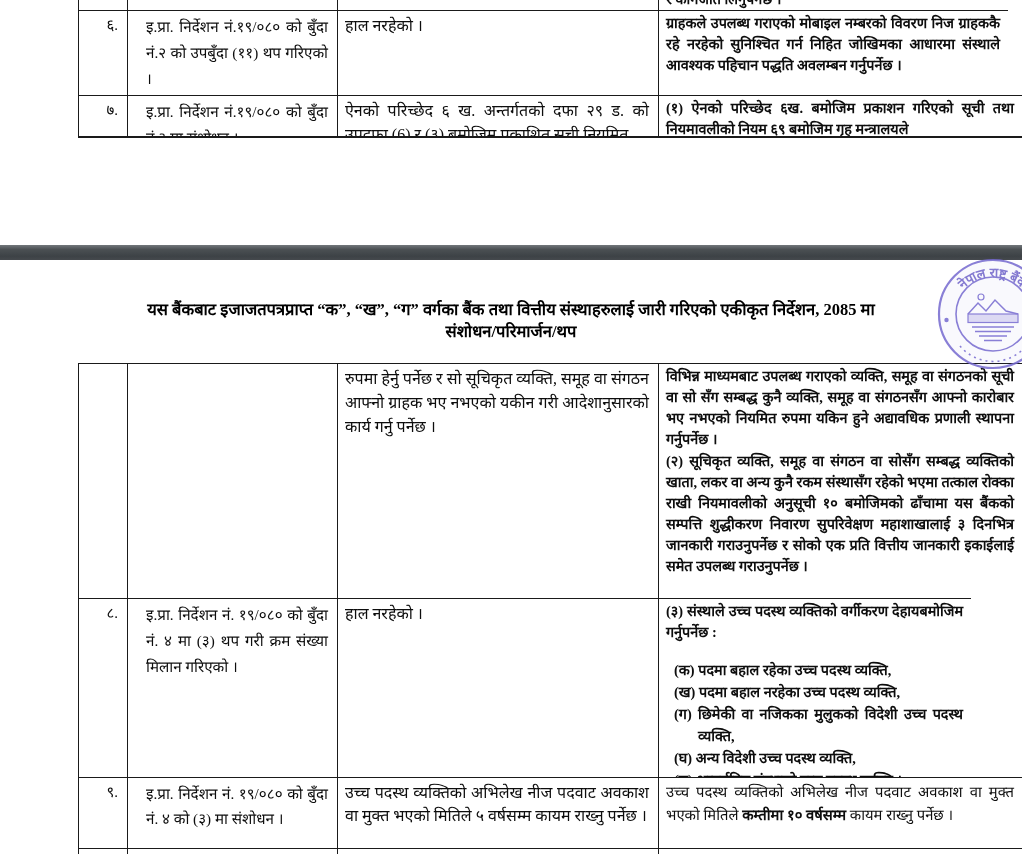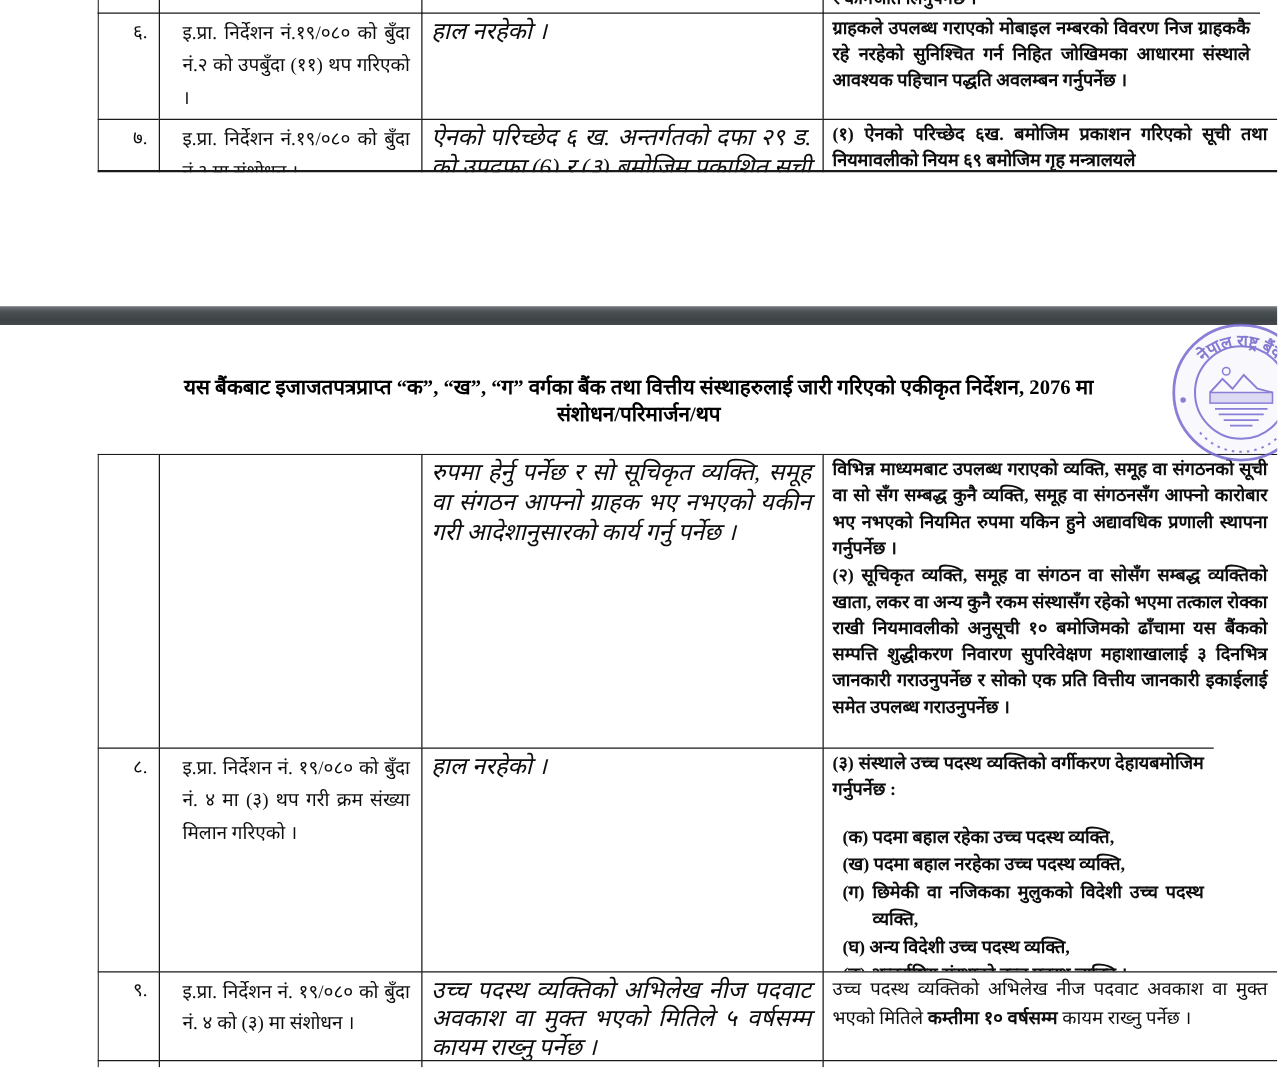--- a/index.html
+++ b/index.html
@@ -5,21 +5,21 @@
   html,body{margin:0;padding:0;background:#ffffff;}
   .screen{position:relative;width:1022px;height:854px;overflow:hidden;background:#ffffff;
           font-family:"Liberation Serif","DejaVu Serif",serif;color:#0d0d0d;}
 
   
   .tbl{position:absolute;overflow:hidden;}
   .cell{position:absolute;box-sizing:border-box;border-left:1px solid #1a1a1a;overflow:hidden;}
   .bt{border-top:1px solid #1a1a1a;}
   .num{font-size:15px;text-align:right;padding:3px 9px 0 0;}
   .c2{font-size:15.2px;line-height:26px;text-align:justify;padding:3px 9px 0 18px;}
-  .c3{font-size:19px;line-height:24px;text-align:justify;padding:3px 9px 0 7px;font-style:italic;}
+  .c3{font-size:16px;line-height:24px;text-align:justify;padding:3px 9px 0 7px;}
   .c4{font-size:14.4px;font-weight:bold;line-height:21px;text-align:justify;padding:2px 8px 0 7px;}
   .c4n{font-size:14.8px;font-weight:normal;line-height:22.5px;text-align:justify;padding:3px 8px 0 7px;}
   .c4 .para{margin:0 0 1px 0;}
   .itemlist{margin-top:16px;}
   .item{padding-left:32px;text-indent:-24px;line-height:22px;}
   .clipped-top{margin-top:-13px;white-space:nowrap;}
 
   
   .separator{position:absolute;left:0;top:245px;width:1022px;height:15px;
              background:linear-gradient(180deg,#72777b 0%,#4b5053 30%,#3d4246 75%,#45494d 100%);}
@@ -56,21 +56,21 @@
     <div class="cell bt c2" style="left:49px;top:95px;width:210px;height:43px;">इ.प्रा. निर्देशन नं.१९/०८० को बुँदा नं.३ मा संशोधन ।</div>
     <div class="cell bt c3" style="left:259px;top:95px;width:321px;height:43px;">ऐनको परिच्छेद ६ ख. अन्तर्गतको दफा २९ ड. को उपदफा (6) र (३) बमोजिम प्रकाशित सूची नियमित</div>
     <div class="cell bt c4" style="left:580px;top:95px;width:364px;height:43px;">(१) ऐनको परिच्छेद ६ख. बमोजिम प्रकाशन गरिएको सूची तथा नियमावलीको नियम ६९ बमोजिम गृह मन्त्रालयले</div>
 
     <div class="hline" style="left:0;top:136px;width:944px;height:2px;"></div>
   </div>
 
   <div class="separator"></div>
 
   <div class="doc-title">
-    <div>यस बैंकबाट इजाजतपत्रप्राप्त “क”, “ख”, “ग” वर्गका बैंक तथा वित्तीय संस्थाहरुलाई जारी गरिएको एकीकृत निर्देशन, 2076 मा</div>
+    <div>यस बैंकबाट इजाजतपत्रप्राप्त “क”, “ख”, “ग” वर्गका बैंक तथा वित्तीय संस्थाहरुलाई जारी गरिएको एकीकृत निर्देशन, 2085 मा</div>
     <div>संशोधन/परिमार्जन/थप</div>
   </div>
 
   <div class="tbl" style="left:78px;top:363px;width:944px;height:491px;">
 
     <div class="cell bt num" style="left:0;top:0;width:49px;height:235px;"></div>
     <div class="cell bt c2" style="left:49px;top:0;width:210px;height:235px;"></div>
     <div class="cell bt c3" style="left:259px;top:0;width:321px;height:235px;">रुपमा हेर्नु पर्नेछ र सो सूचिकृत व्यक्ति, समूह वा संगठन आफ्नो ग्राहक भए नभएको यकीन गरी आदेशानुसारको कार्य गर्नु पर्नेछ ।</div>
     <div class="cell bt c4" style="left:580px;top:0;width:364px;height:235px;">
       <div class="para">विभिन्न माध्यमबाट उपलब्ध गराएको व्यक्ति, समूह वा संगठनको सूची वा सो सँग सम्बद्ध कुनै व्यक्ति, समूह वा संगठनसँग आफ्नो कारोबार भए नभएको नियमित रुपमा यकिन हुने अद्यावधिक प्रणाली स्थापना गर्नुपर्नेछ ।</div>

